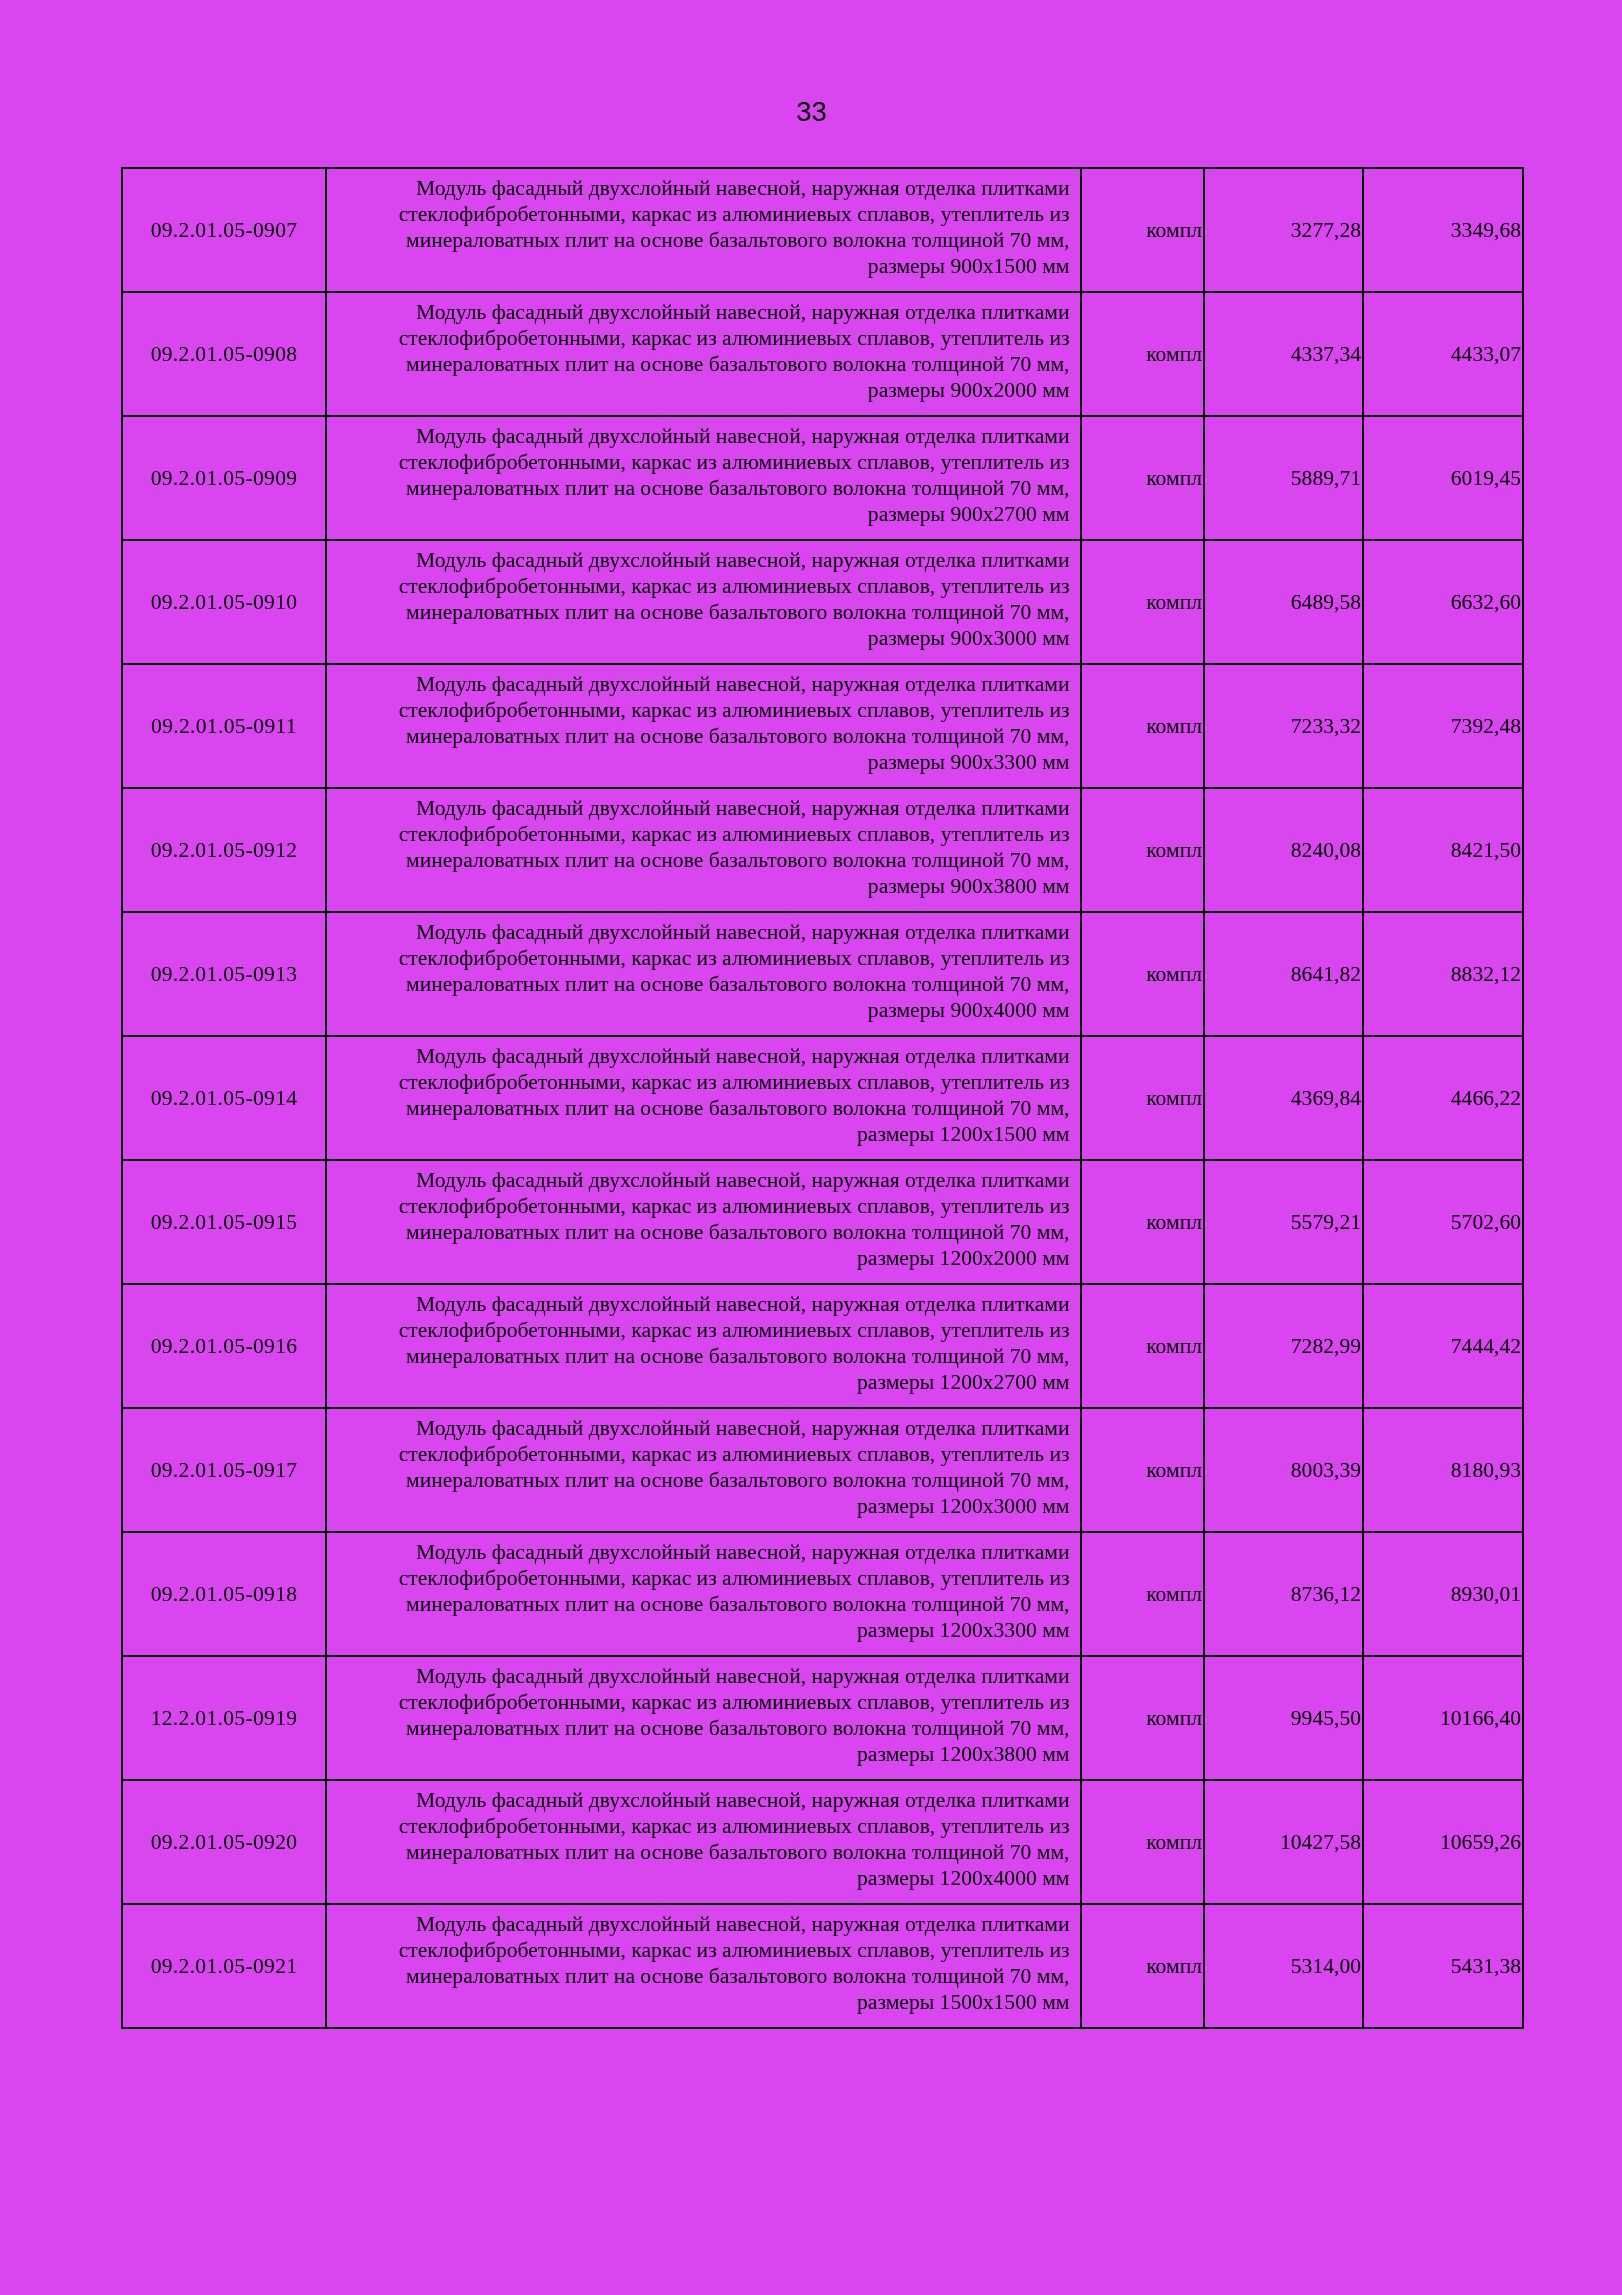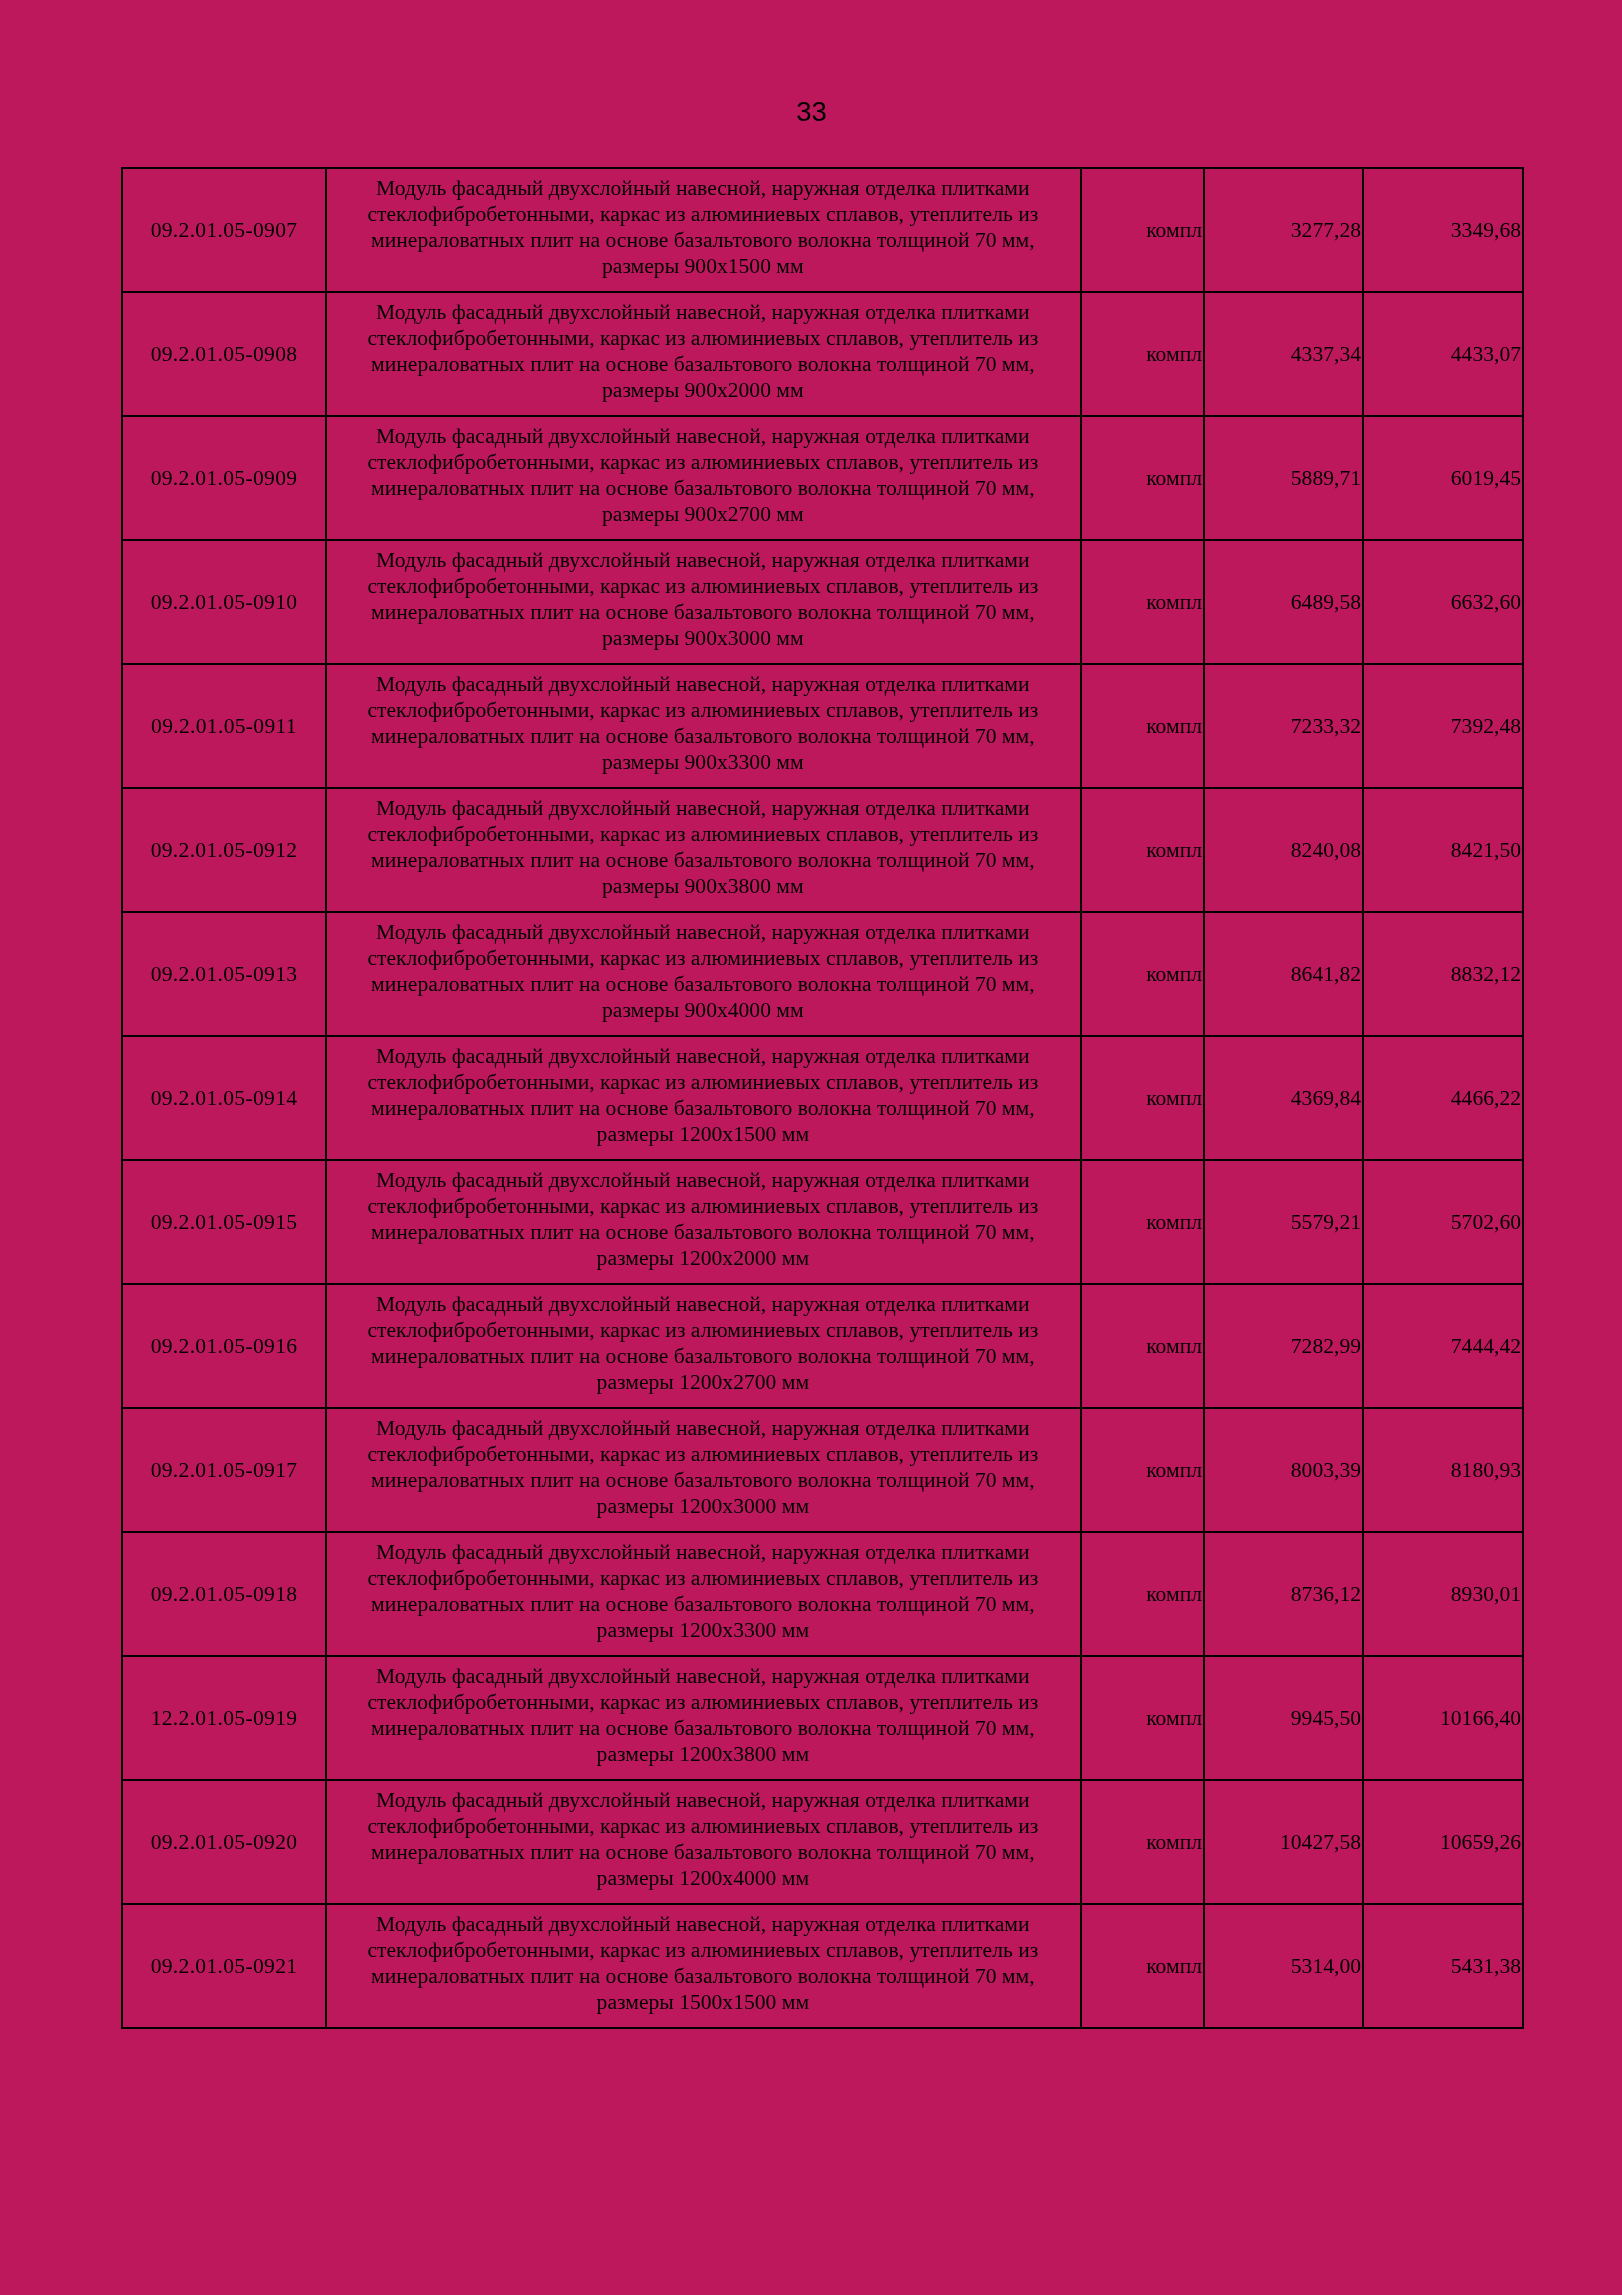--- a/index.html
+++ b/index.html
@@ -4,21 +4,21 @@
 <style>
   html, body {
     margin: 0;
     padding: 0;
     background: #ffffff;
   }
   .page {
     position: relative;
     width: 1623px;
     height: 2295px;
-    background: #be185d;
+    background: #d946ef;
     font-family: "Liberation Serif", "DejaVu Serif", serif;
     color: #000000;
     overflow: hidden;
   }
   .page-number {
     position: absolute;
     top: 98px;
     left: 0;
     width: 100%;
     text-align: center;
@@ -45,21 +45,21 @@
   table.price-table tr {
     height: 124px;
   }
   td.cell-code {
     text-align: center;
     vertical-align: middle;
     letter-spacing: 0.3px;
     margin-left: 41px;
   }
   td.cell-desc {
-    text-align: center;
+    text-align: right;
     vertical-align: top;
     padding: 5.9px 10.5px 0 9.2px;
     line-height: 26px;
   }
   td.cell-unit {
     text-align: right;
     vertical-align: middle;
   }
   td.cell-price {
     text-align: right;

